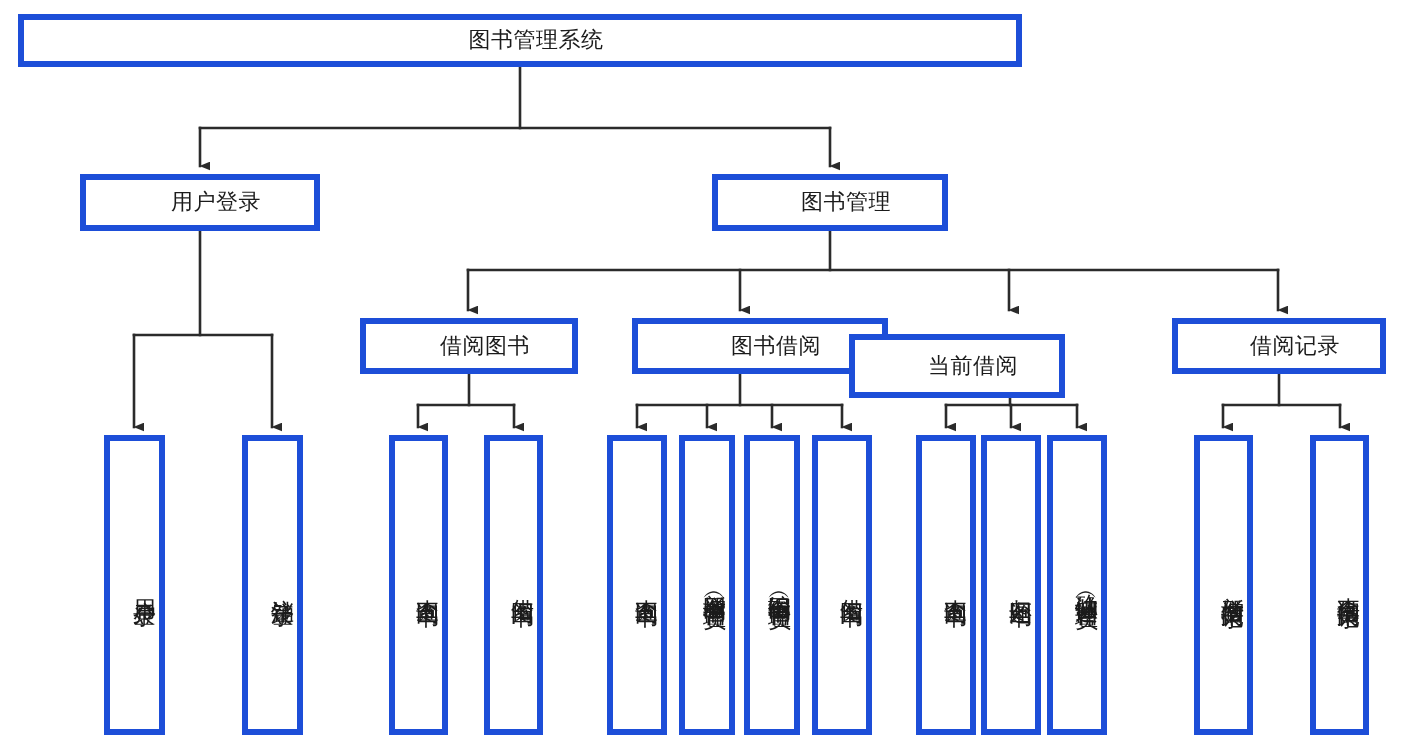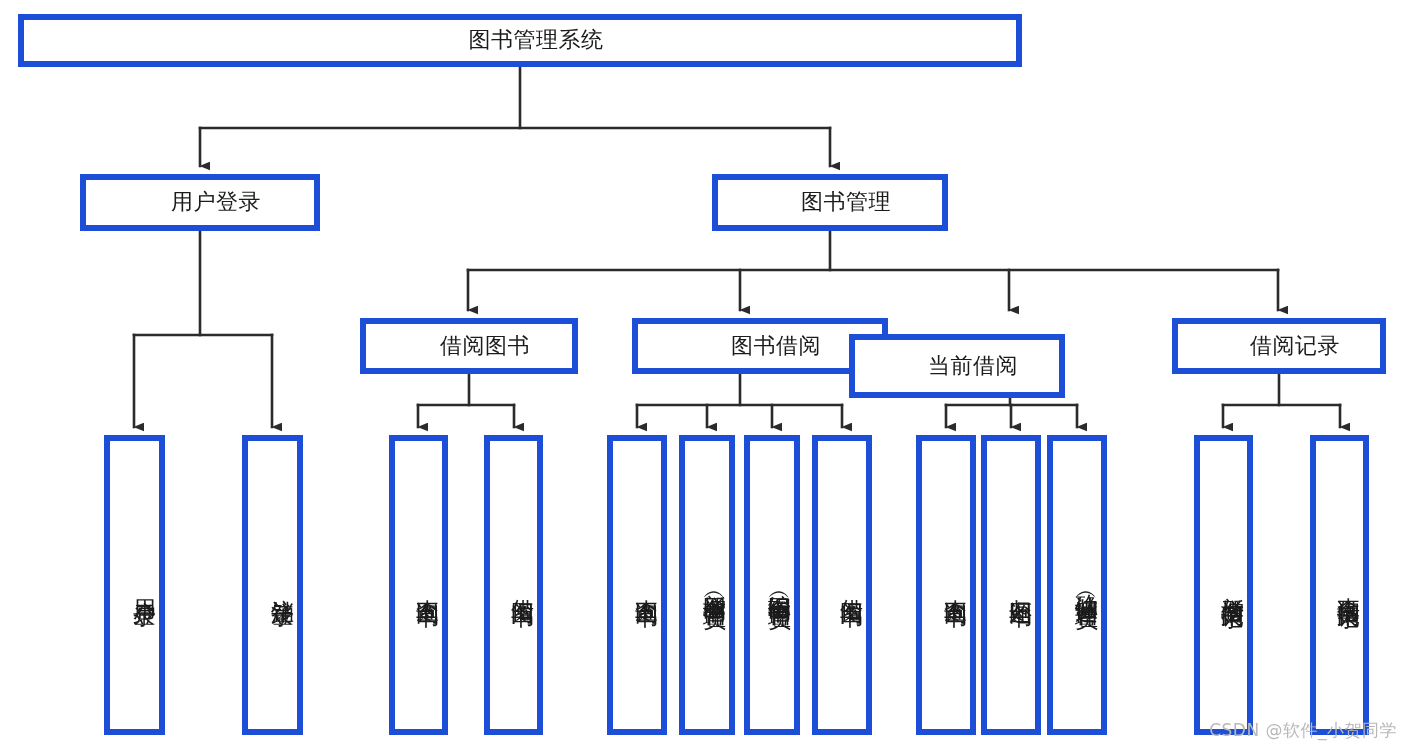--- a/index.html
+++ b/index.html
@@ -175,14 +175,13 @@
         <span class="label">确认归还（管理员）</span>
       </div>
       <div class="node vertical" style="left: 1194px; top: 435px; width: 59px; height: 300px;">
         <span class="label">新增借阅记录</span>
       </div>
       <div class="node vertical" style="left: 1310px; top: 435px; width: 59px; height: 300px;">
         <span class="label">查询借阅记录</span>
       </div>
     </div>
 
-  <div id="watermark">CSDN @软件_小贺同学</div>
 </div>
 
 </body></html>

